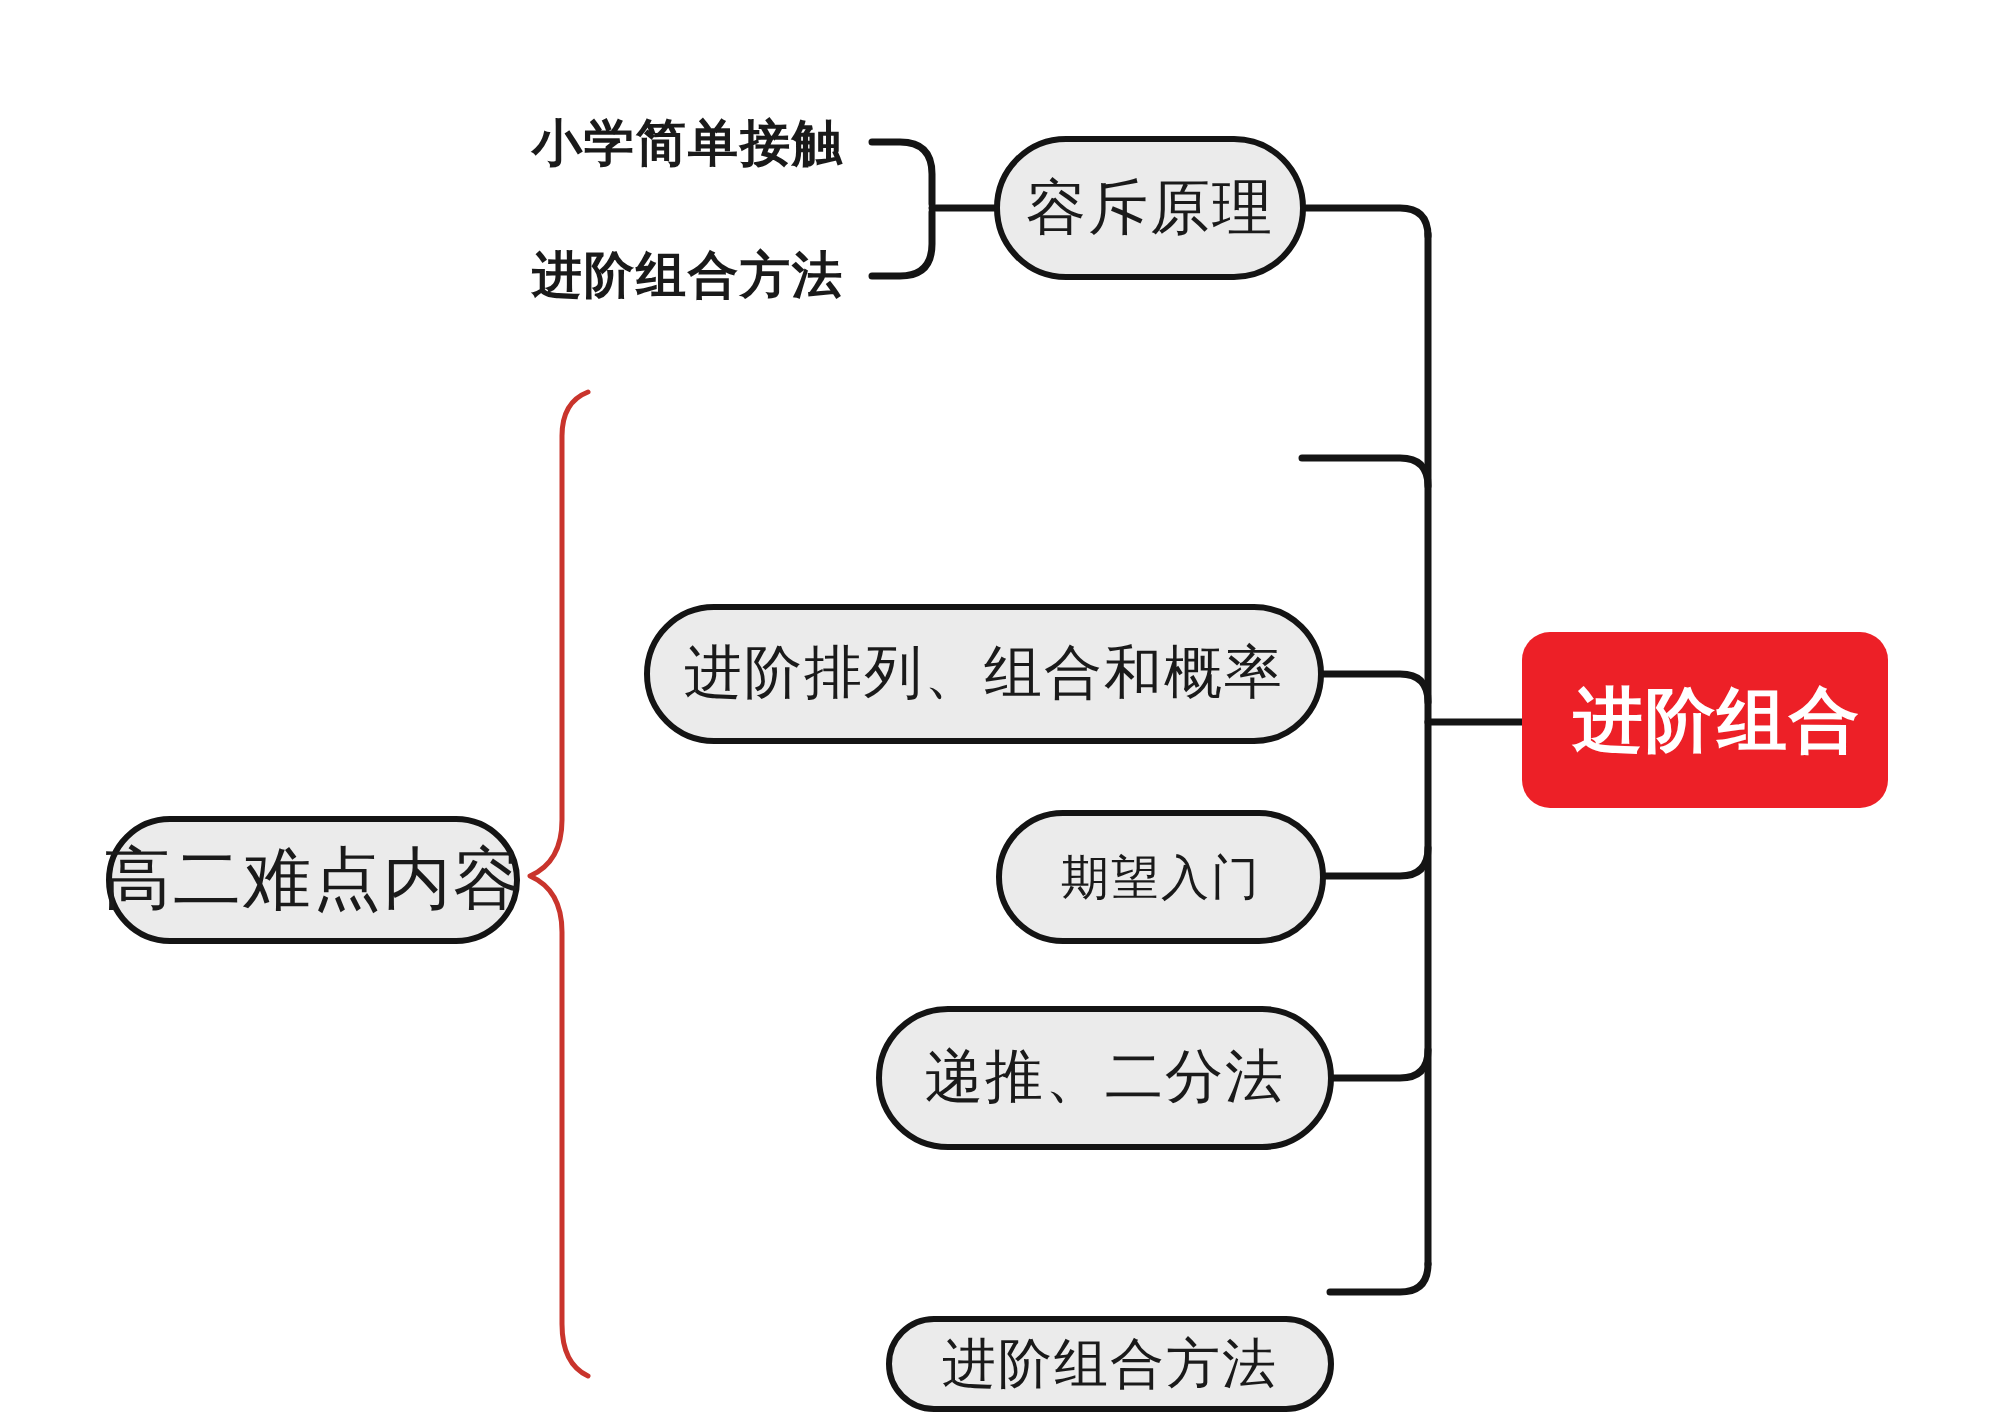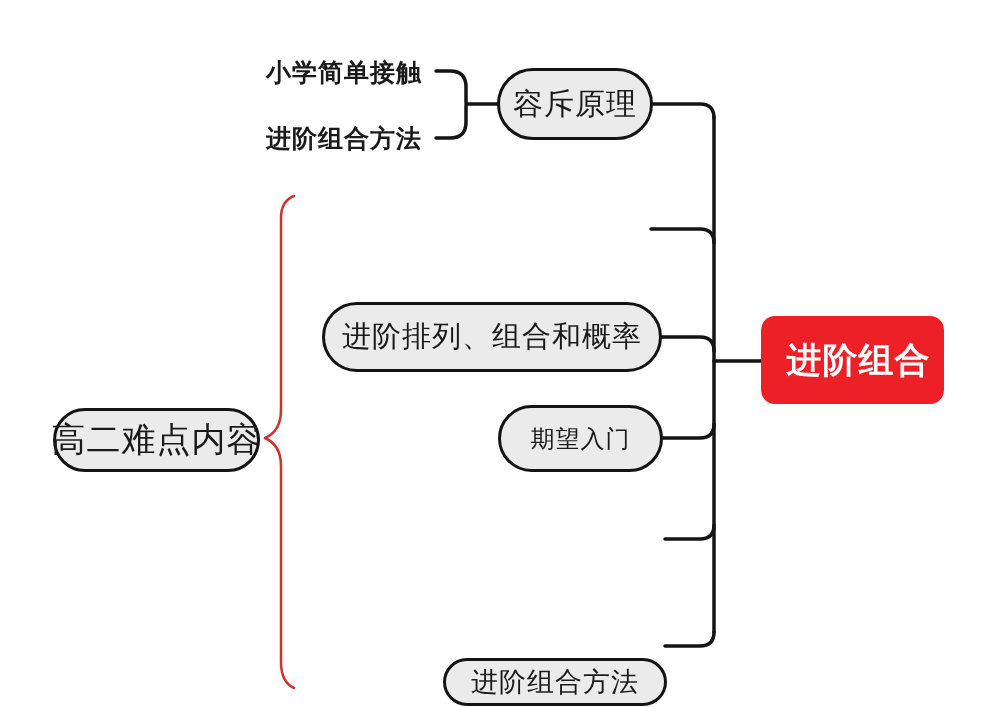--- a/index.html
+++ b/index.html
@@ -82,20 +82,21 @@
   <span class="side-label label-elementary">小学简单接触</span>
   <span class="side-label label-grade10">进阶组合方法</span>
 
   <div class="node node-inclusion">容斥原理</div>
 
 
   <div class="node node-advperm">进阶排列、组合和概率</div>
 
   <div class="node node-expectation">期望入门</div>
 
+  <div class="node node-recursion">递推、二分法</div>
 
   <div class="node node-advmethods">进阶组合方法</div>
 
   <div class="node node-grade11">高二难点内容</div>
 
   <div class="node node-root">进阶组合</div>
 
 </div>
 
 </body></html>

